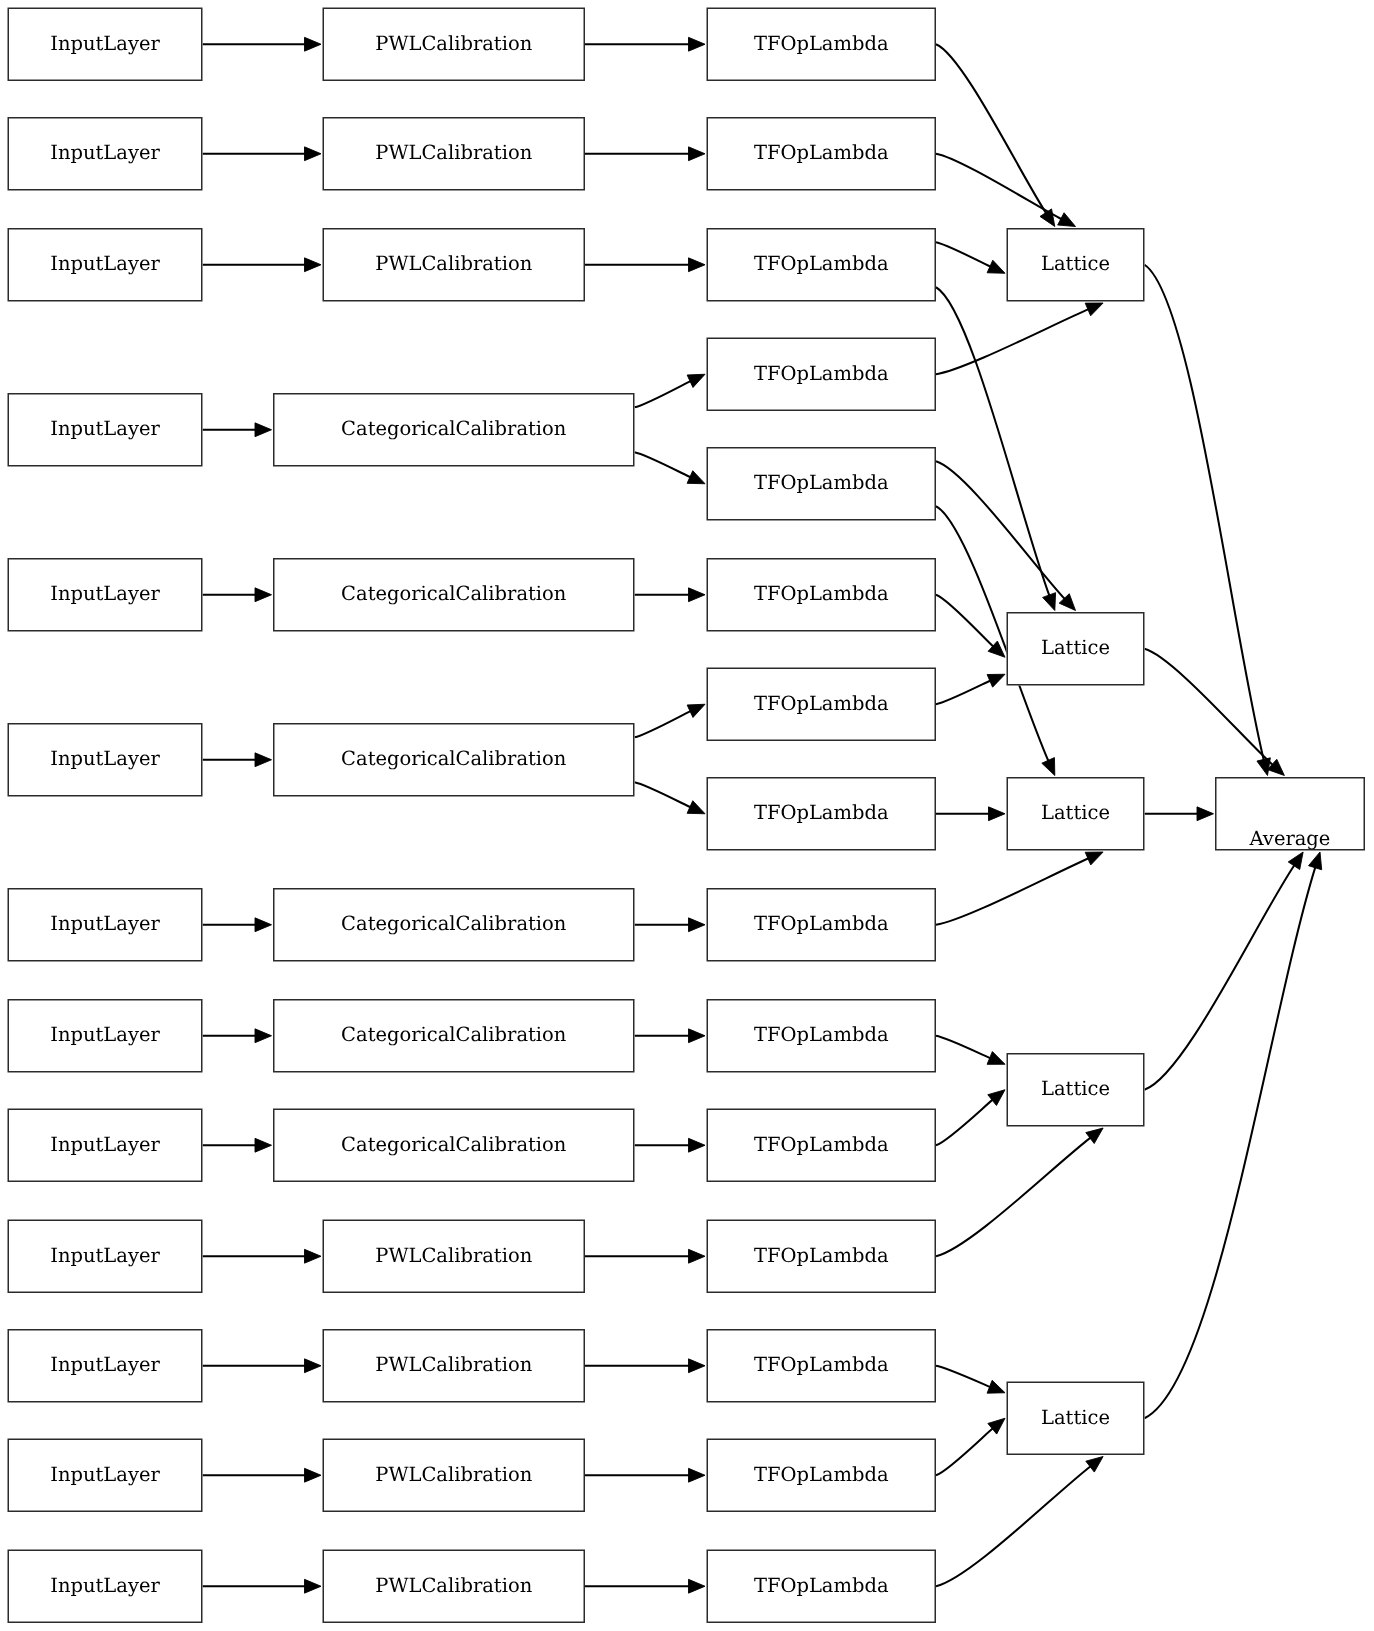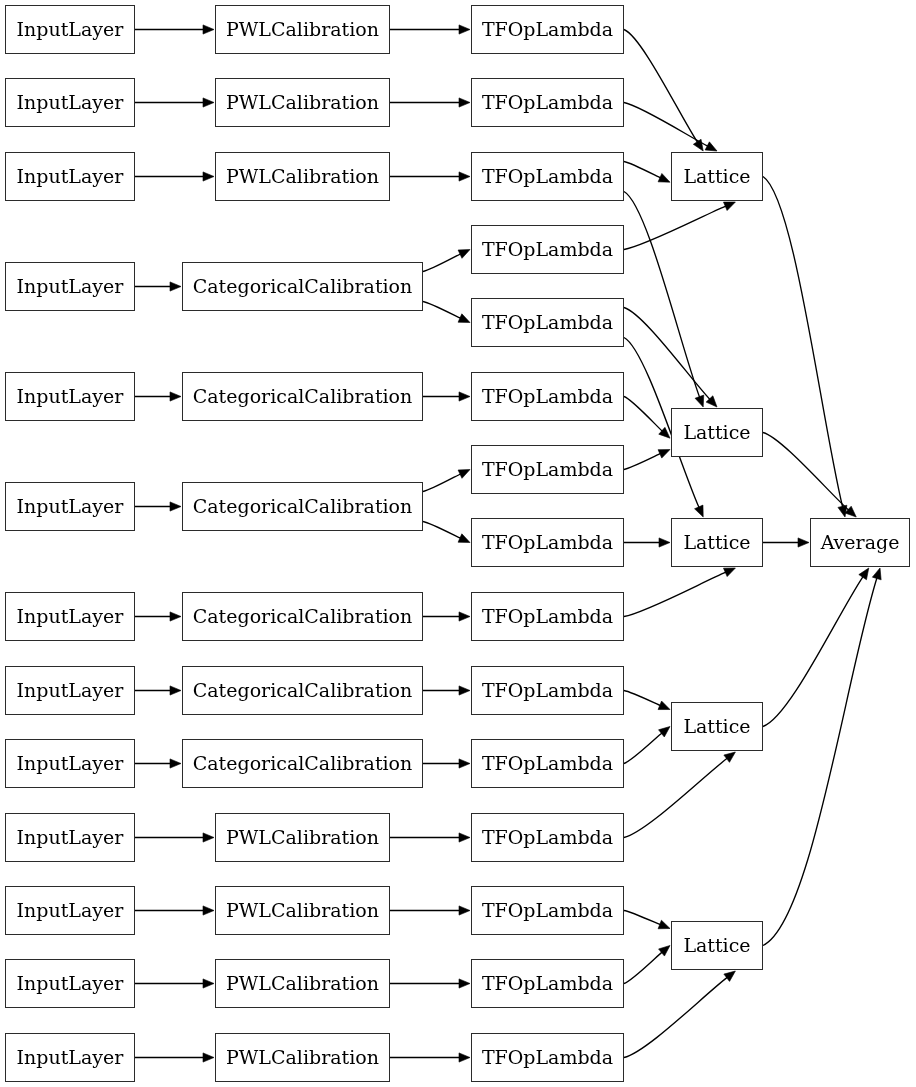--- a/index.html
+++ b/index.html
@@ -12,21 +12,21 @@
   }
   .node{
     position:absolute;
     box-sizing:border-box;
     border:1px solid #2b2b2b;
     background:#ffffff;
     color:#000000;
     display:flex;
     align-items:center;
     justify-content:center;
-    font-size:19px;
+    font-size:13px;
     line-height:1;
     white-space:nowrap;
     z-index:2;
   }
   .node-label{
     display:block;
     pointer-events:none;
   }
   #edges{
     position:absolute;
@@ -283,17 +283,17 @@
       </div>
       <div class="node" style="left: 671px; top: 518px; width: 92px; height: 49px;">
         <span class="node-label">Lattice</span>
       </div>
       <div class="node" style="left: 671px; top: 702px; width: 92px; height: 49px;">
         <span class="node-label">Lattice</span>
       </div>
       <div class="node" style="left: 671px; top: 921px; width: 92px; height: 49px;">
         <span class="node-label">Lattice</span>
       </div>
-      <div class="node" style="left: 810px; top: 518px; width: 100px; height: 49px;">
+      <div class="node" style="left: 810px; top: 518px; width: 100px; height: 49px; align-items: flex-end;">
         <span class="node-label">Average</span>
       </div>
     </div>
 </div>
 
 </body></html>

